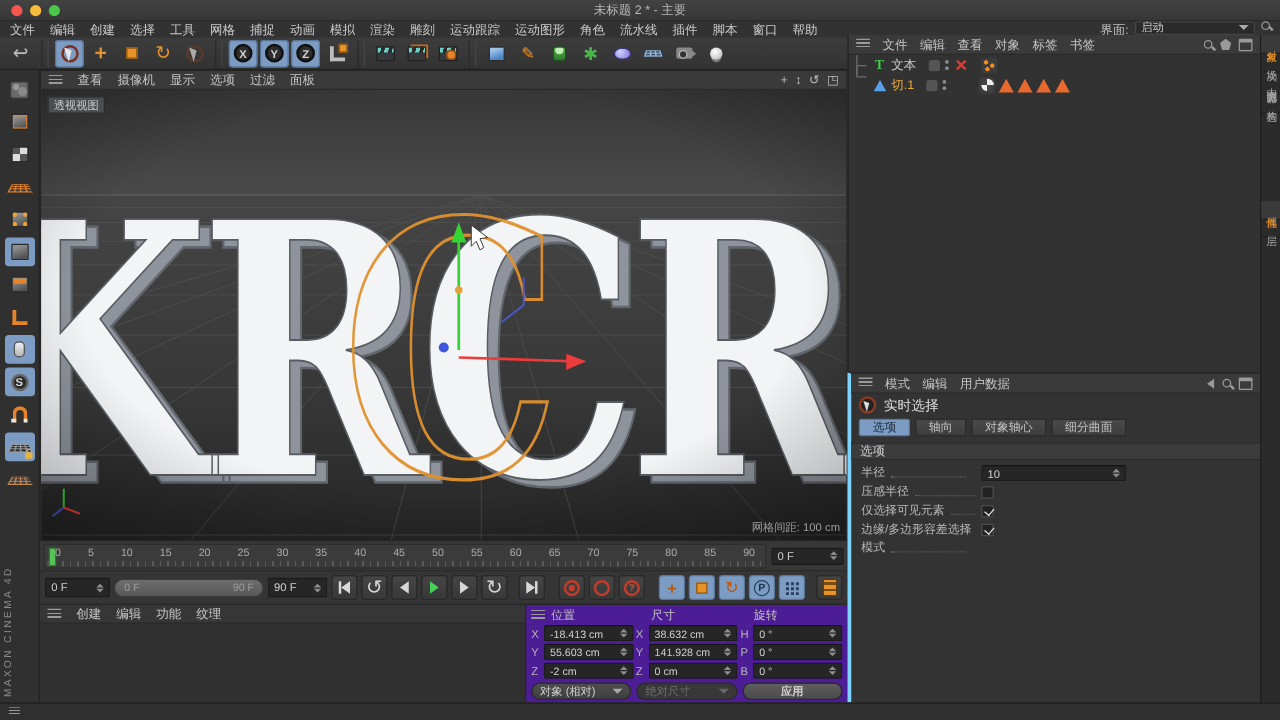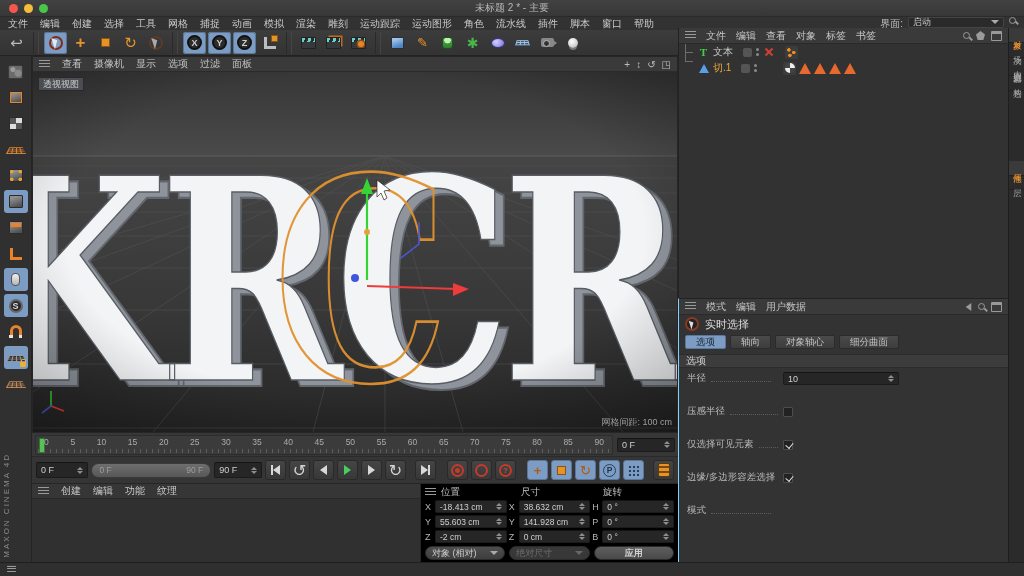--- a/index.html
+++ b/index.html
@@ -126,21 +126,21 @@
   .redring .dotk { width:5px;height:5px;background:#c23b2b;border-radius:50%; }
   .kplus { color:#b35a10; font-size:13px; font-weight:bold; }
   .kbox { width:9px;height:9px;background:#e8932a;border:1px solid #8a5510; }
   .pcirc { width:13px;height:13px;border:1.6px solid #27405c;border-radius:50%;font-size:8.5px;font-weight:bold;display:flex;align-items:center;justify-content:center; }
   .pla { width:11px;height:11px;background:radial-gradient(circle,#27405c 1.2px,transparent 1.6px) 0 0/4px 4px; }
   .film { width:12px;height:14px;background:repeating-linear-gradient(0deg,#e8932a 0 3px,#7a4a10 3px 5px);border:1px solid #5a3a10;border-radius:2px; }
 
   
   #matman { position:absolute; left:32px; top:484px; width:388px; height:78px; background:#303030; }
   #matman .mrow { height:15px; border-bottom:1px solid #282828; background:#363636; display:flex; align-items:center; gap:12px; padding:0 6px; font-size:10px; }
-  #coord { position:absolute; left:420px; top:484px; width:258px; height:78px; background:#000000; border-left:1px solid #262626; padding:2px 4px; }
+  #coord { position:absolute; left:420px; top:484px; width:258px; height:78px; background:#4c1d95; border-left:1px solid #262626; padding:2px 4px; }
   #coord-head { display:grid; grid-template-columns:16px 80px 82px 1fr; font-size:9.5px; color:#c3c3c3; height:13px; align-items:center; }
   .cgrid { display:grid; grid-template-columns:1fr 1fr 1fr; gap:2px; margin-top:1px; }
   .ccell { display:flex; align-items:center; gap:3px; }
   .clabel { font-size:9px; color:#b5b5b5; width:7px; }
   .cinput { flex:1; height:13px; font-size:8.5px; }
   #coord-foot { display:grid; grid-template-columns:1fr 1fr 1fr; gap:4px; margin-top:3px; }
   .cbtn { height:14px; border-radius:7px; background:linear-gradient(#4e4e4e,#3e3e3e); border:1px solid #2a2a2a;
           display:flex; align-items:center; justify-content:center; font-size:9px; color:#cfcfcf; gap:4px; padding:0 6px; }
   .cbtn.disabled { color:#6e6e6e; background:#383838; }
   .cbtn.apply { background:linear-gradient(#5e5e5e,#4a4a4a);font-weight:bold; }
@@ -171,31 +171,31 @@
   .dots-tag { width:13px; height:13px; border-radius:2px; background:
       radial-gradient(circle at 30% 30%,#f08b1f 1.5px,transparent 2px),
       radial-gradient(circle at 68% 50%,#f08b1f 1.5px,transparent 2px),
       radial-gradient(circle at 38% 72%,#f08b1f 1.5px,transparent 2px),#3c3c3c; }
   .phong-tag { width:13px; height:13px; border-radius:2px; background:#3c3c3c; display:flex; align-items:center; justify-content:center; }
   .phong-tag i { width:10px; height:10px; border-radius:50%; background:conic-gradient(#eee 0 90deg,#444 0 180deg,#eee 0 270deg,#444 0); }
   .tri-tag { width:0; height:0; border-left:6px solid transparent; border-right:6px solid transparent; border-bottom:11px solid #e8692e; }
   .selname { color:#e8a93a; }
 
   
-  #am { position:absolute; left:678px; top:298px; width:330px; height:264px; background:#333333; border-left:1px solid #7dd3fc; border-top:1px solid #222; }
+  #am { position:absolute; left:678px; top:298px; width:330px; height:264px; background:#333333; border-left:3px solid #7dd3fc; border-top:1px solid #222; }
   #am-title { height:18px; display:flex; align-items:center; gap:6px; padding:0 6px; font-size:11px; color:#dedede; }
   .livesel-ico { width:14px; height:14px; border-radius:50%; background:#222; border:2px solid #8a3a22; display:flex; align-items:center; justify-content:center; }
   .livesel-ico .cursor-shape { border-left-width:4px; border-bottom-width:6px; border-top-width:3px; border-left-color:#ddd; }
   #am-tabs { display:flex; gap:4px; padding:2px 6px; }
   .atab { height:14px; padding:0 10px; font-size:9.5px; display:flex; align-items:center; border-radius:2px;
           background:linear-gradient(#4a4a4a,#3d3d3d); border:1px solid #2b2b2b; color:#c2c2c2; }
   .atab.active { background:#7d9cc4; color:#16222f; border-color:#5a7699; }
   #am-section { height:14px; background:#3c3c3c; border-top:1px solid #2c2c2c; border-bottom:1px solid #2c2c2c;
                 display:flex; align-items:center; padding:0 7px; font-size:10px; color:#d2d2d2; margin-top:3px; }
-  .arow { display:flex; align-items:center; height:15px; padding:0 10px 0 8px; font-size:9.5px; color:#b9b9b9;margin-top:18px; }
+  .arow { display:flex; align-items:center; height:15px; padding:0 10px 0 8px; font-size:9.5px; color:#b9b9b9; }
   .arow .lbl { width:96px; flex:0 0 auto; display:flex; align-items:center; }
   .arow .lbl .leader { max-width:60px; }
   .afield { width:116px; height:13px; font-size:9px; }
   .adrop { flex:1; height:14px; border-radius:7px; background:linear-gradient(#4e4e4e,#3e3e3e); border:1px solid #2a2a2a;
            display:flex; align-items:center; padding:0 8px; font-size:9.5px; color:#d5d5d5; }
 
   
   #rtabs { position:absolute; left:1008px; top:28px; width:16px; bottom:14px; background:#2b2b2b; border-left:1px solid #1e1e1e;
            display:flex; flex-direction:column; }
   .rtab { writing-mode:vertical-rl; text-orientation:upright; font-size:8.5px; color:#a5a5a5; padding:6px 0; text-align:center;

